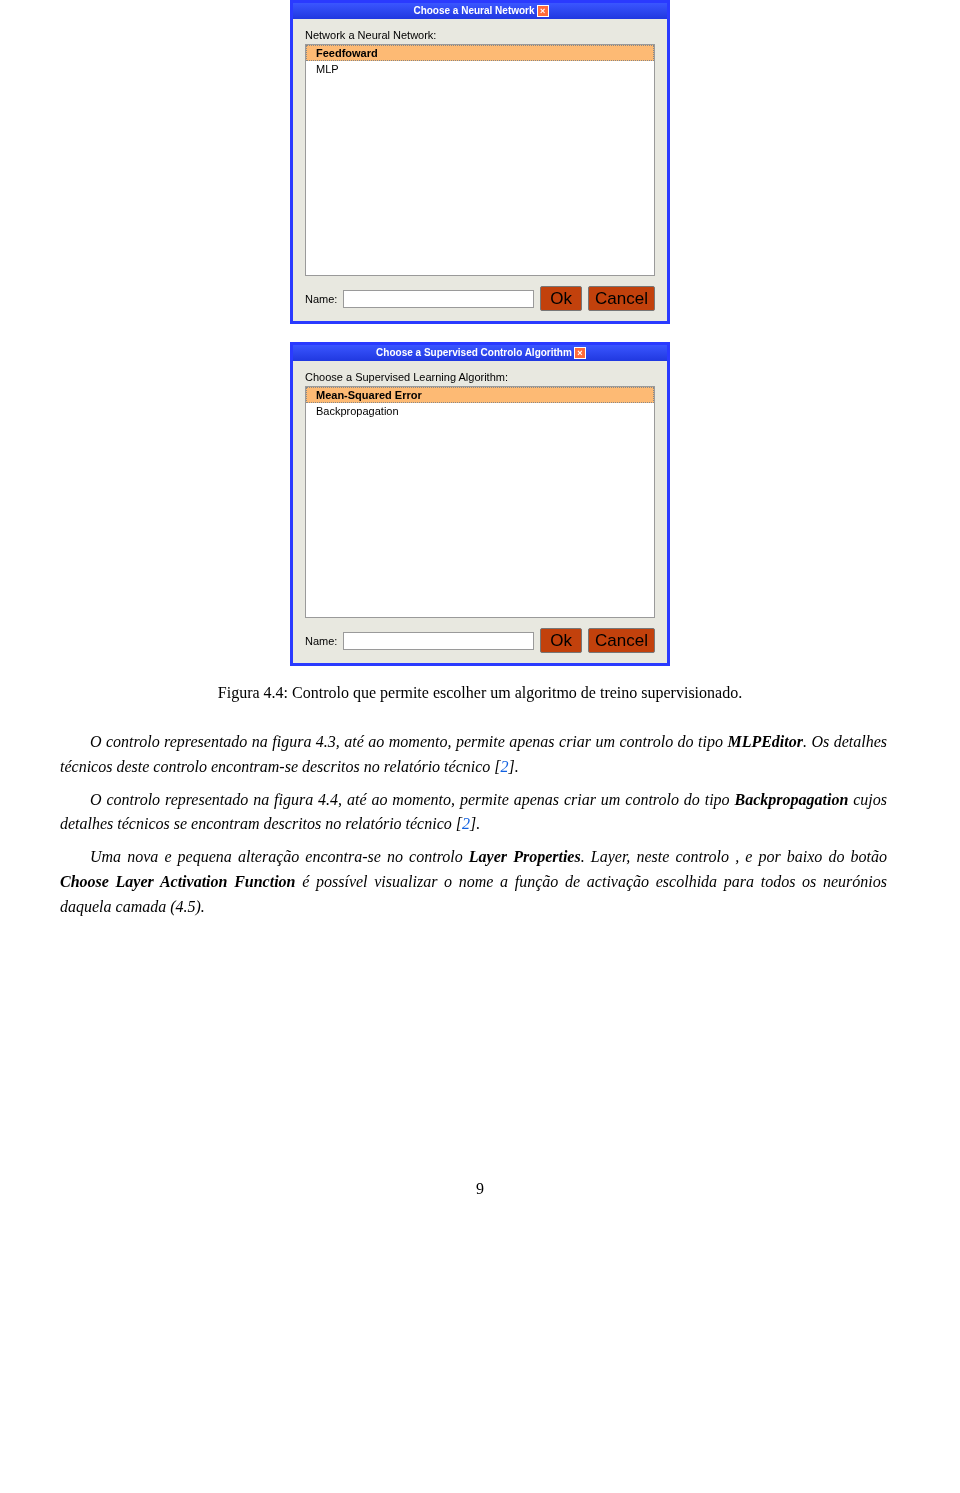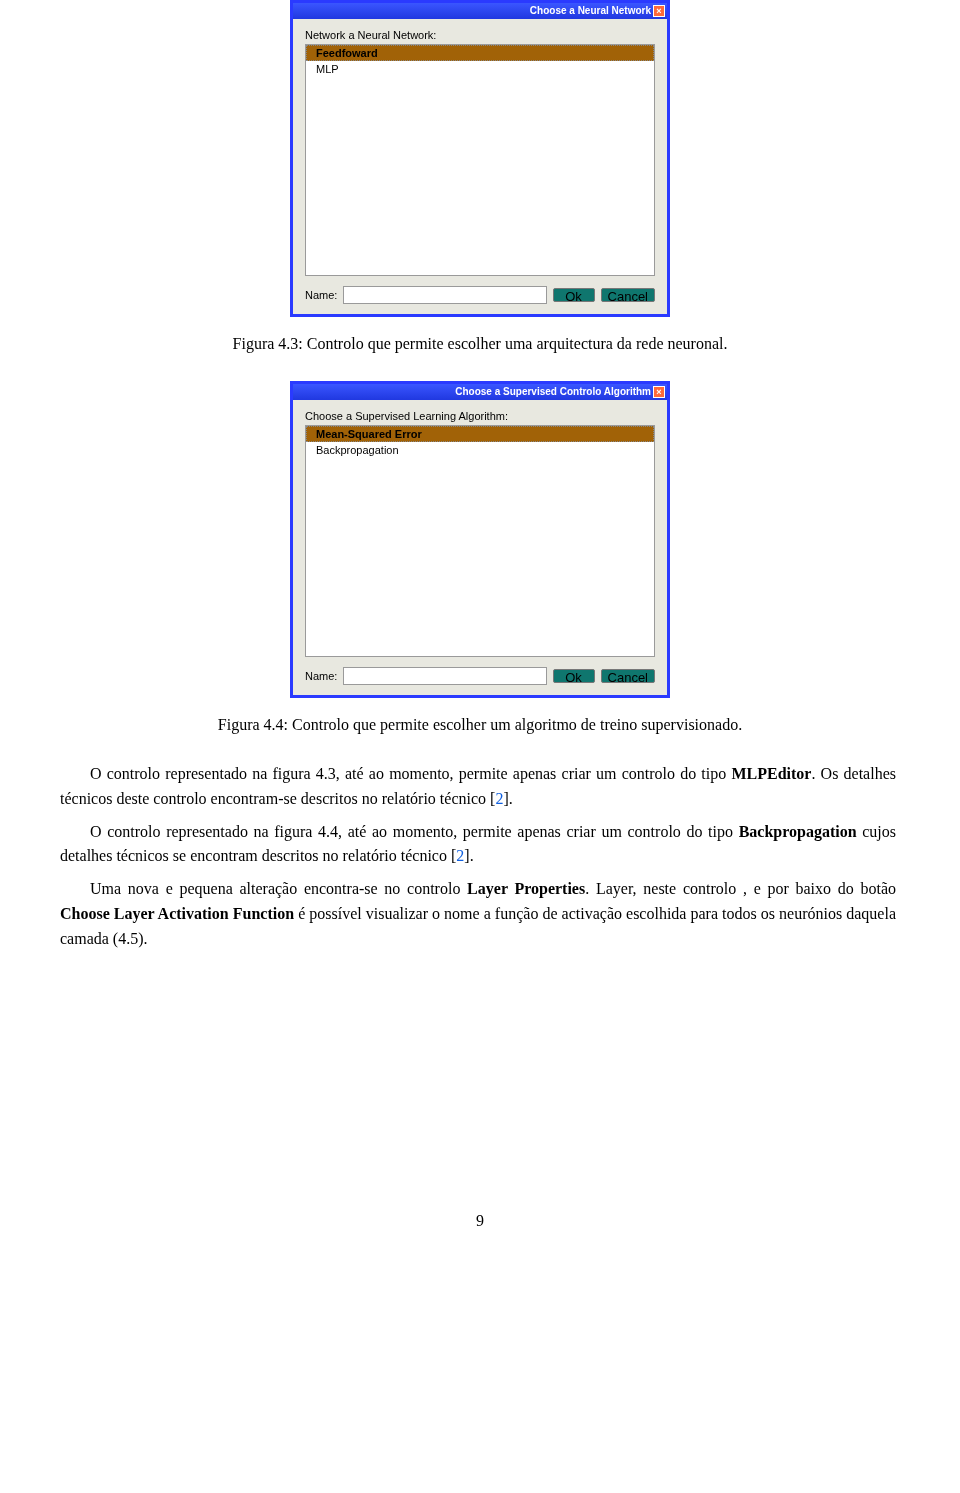--- a/index.html
+++ b/index.html
@@ -32,21 +32,21 @@
     box-sizing: border-box;
   }
   .titlebar {
     background: linear-gradient(#3a56ff, #2038e0);
     color: #fff;
     height: 16px;
     line-height: 16px;
     font-size: 10px;
     padding: 0 2px 0 4px;
     display: flex;
-    justify-content: flex-end;
+    justify-content: center;
     align-items: center;
     font-weight: bold;
   }
   .titlebar .title-text { flex: 0 0 auto; margin-right: 2px;}
   .titlebar .close-btn {
     width: 12px;
     height: 12px;
     background: #ff6a3a;
     border: 1px solid #fff;
     color: #fff;
@@ -70,61 +70,62 @@
     overflow: hidden;
   }
   .listbox .item {
     padding: 2px 6px 2px 10px;
   }
   .listbox .item.selected {
     font-weight: bold;
     border: 1px dotted #888;
     margin: 0;
     padding: 1px 5px 1px 9px;
-    background: #a16207;
+    background: #fdba74;
   }
   .bottom-row {
     display: flex;
     align-items: center;
     margin-top: 10px;
     gap: 6px;
   }
   .bottom-row .nm-label { font-size: 11px; }
   .bottom-row .nm-input {
     flex: 1;
     height: 16px;
     border: 1px solid #9a9a9a;
     background: #fff;
     font-family: inherit;
     font-size: 11px;
     padding: 0 2px;
   }
   .btn {
-    height: 14px;
+    height: 25px;
     min-width: 42px;
     padding: 0 6px;
     border: 1px solid #777;
-    background: #0f766e;
+    background: #c2410c;
     font-family: inherit;
-    font-size: 13px;
+    font-size: 17px;
     line-height: 16px;
     border-radius: 2px;
     cursor: pointer;
     text-align: center;
   }
   .caption {
     text-align: center;
     font-size: 16px;
     margin: 8px 0 28px 0;
   }
   .body-text {
     font-size: 16px;
     line-height: 1.55;
     text-align: justify;
-    margin: 0 4px 8px 0;
+    margin: 0 13px 8px 0;
+    font-style: italic;
   }
   .body-text.first-indent { text-indent: 30px; }
   .ref-num { color: #1060e0; }
   .page-num {
     text-align: center;
     font-size: 16px;
     margin-top: 260px;
   }
 </style>
 </head>
@@ -146,21 +147,20 @@
         </div>
         <div class="bottom-row">
           <span class="nm-label">Name:</span>
           <input class="nm-input" value="" style="">
           <button class="btn">Ok</button>
           <button class="btn">Cancel</button>
         </div>
       </div>
     </div>
   </div>
-  <div class="caption">Figura 4.3: Controlo que permite escolher uma arquitectura da rede neuronal.</div>
 
   <div class="figure-wrap">
     <div class="dialog">
       <div class="titlebar">
         <span class="title-text">Choose a Supervised Controlo Algorithm</span>
         <span class="close-btn">×</span>
       </div>
       <div class="dialog-body">
         <div class="prompt-label">Choose a Supervised Learning Algorithm:</div>
         <div class="listbox">

